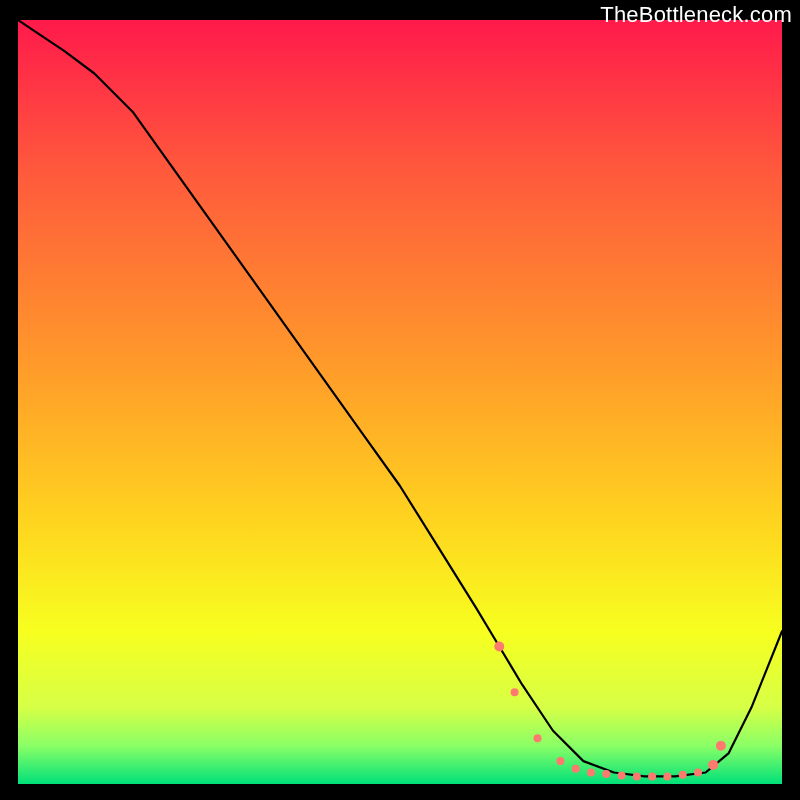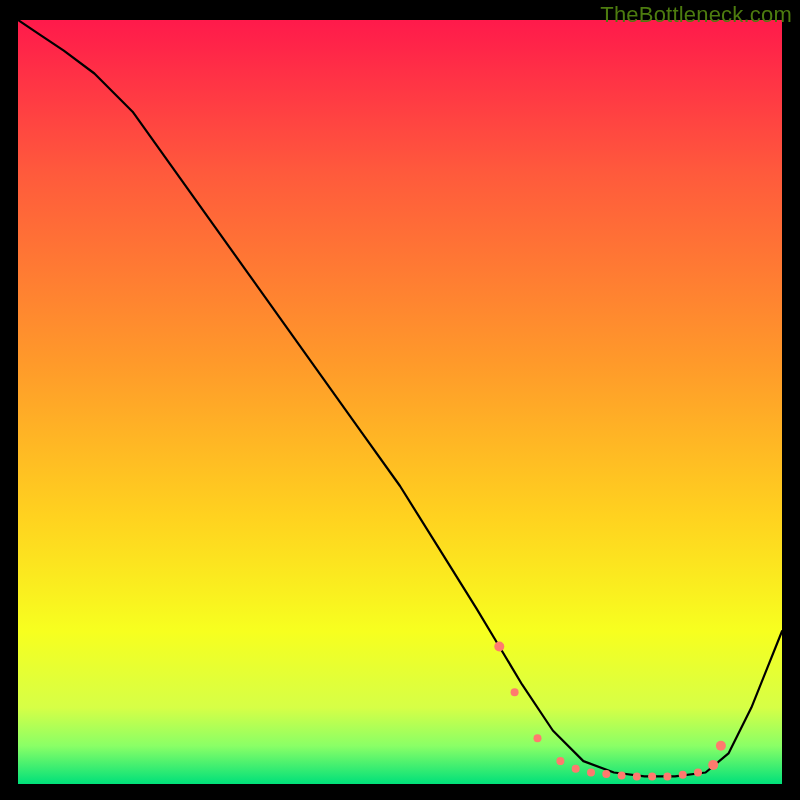--- a/index.html
+++ b/index.html
@@ -14,21 +14,21 @@
   .frame {
     position: relative;
     width: 800px;
     height: 800px;
     background: #000;
   }
   .watermark {
     position: absolute;
     top: 2px;
     right: 8px;
-    color: #4d7c0f;
+    color: #ffffff;
     font-size: 22px;
     font-weight: 500;
     z-index: 10;
     letter-spacing: 0.2px;
   }
   .plot-area {
     position: absolute;
     left: 18px;
     top: 20px;
     width: 764px;

